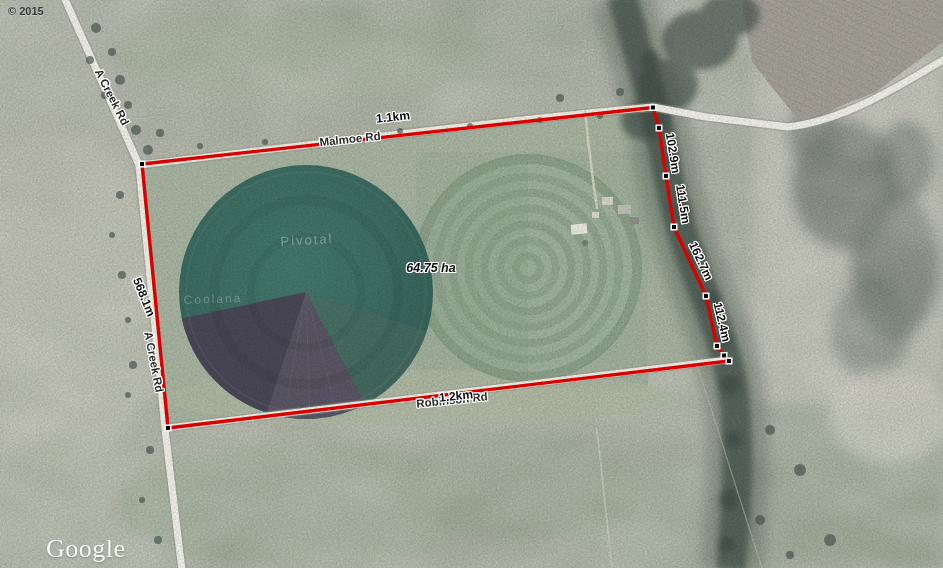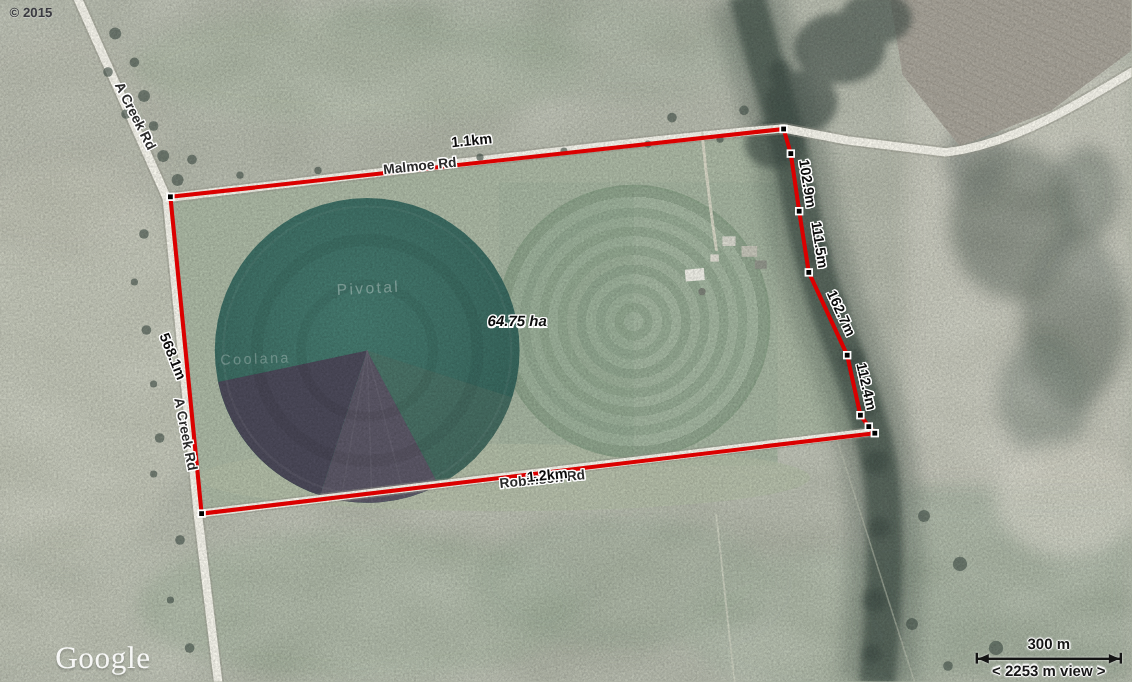--- a/index.html
+++ b/index.html
@@ -309,25 +309,14 @@
 
   <div class="mlabel" style="left:456px;top:396px;transform:translate(-50%,-50%) rotate(-6deg);">1.2km</div>
 
   <div class="mlabel faintlabel" style="left:307px;top:240px;transform:translate(-50%,-50%) rotate(-3deg);">Pivotal</div>
 
   <div class="mlabel faintlabel" style="left:213px;top:299px;transform:translate(-50%,-50%) rotate(-2deg);font-size:12px;color:rgba(255,255,255,.26);">Coolana</div>
 
 
   <div class="google-logo">Google</div>
 
-  <div class="scalebox">
-    <div class="stext">300 m</div>
-    <div class="sbar">
-      <div class="tick l"></div>
-      <div class="ah l"></div>
-      <div class="line"></div>
-      <div class="ah r"></div>
-      <div class="tick r"></div>
-    </div>
-    <div class="stext">&lt; 2253 m view &gt;</div>
-  </div>
 
 </div>
 
 </body></html>

